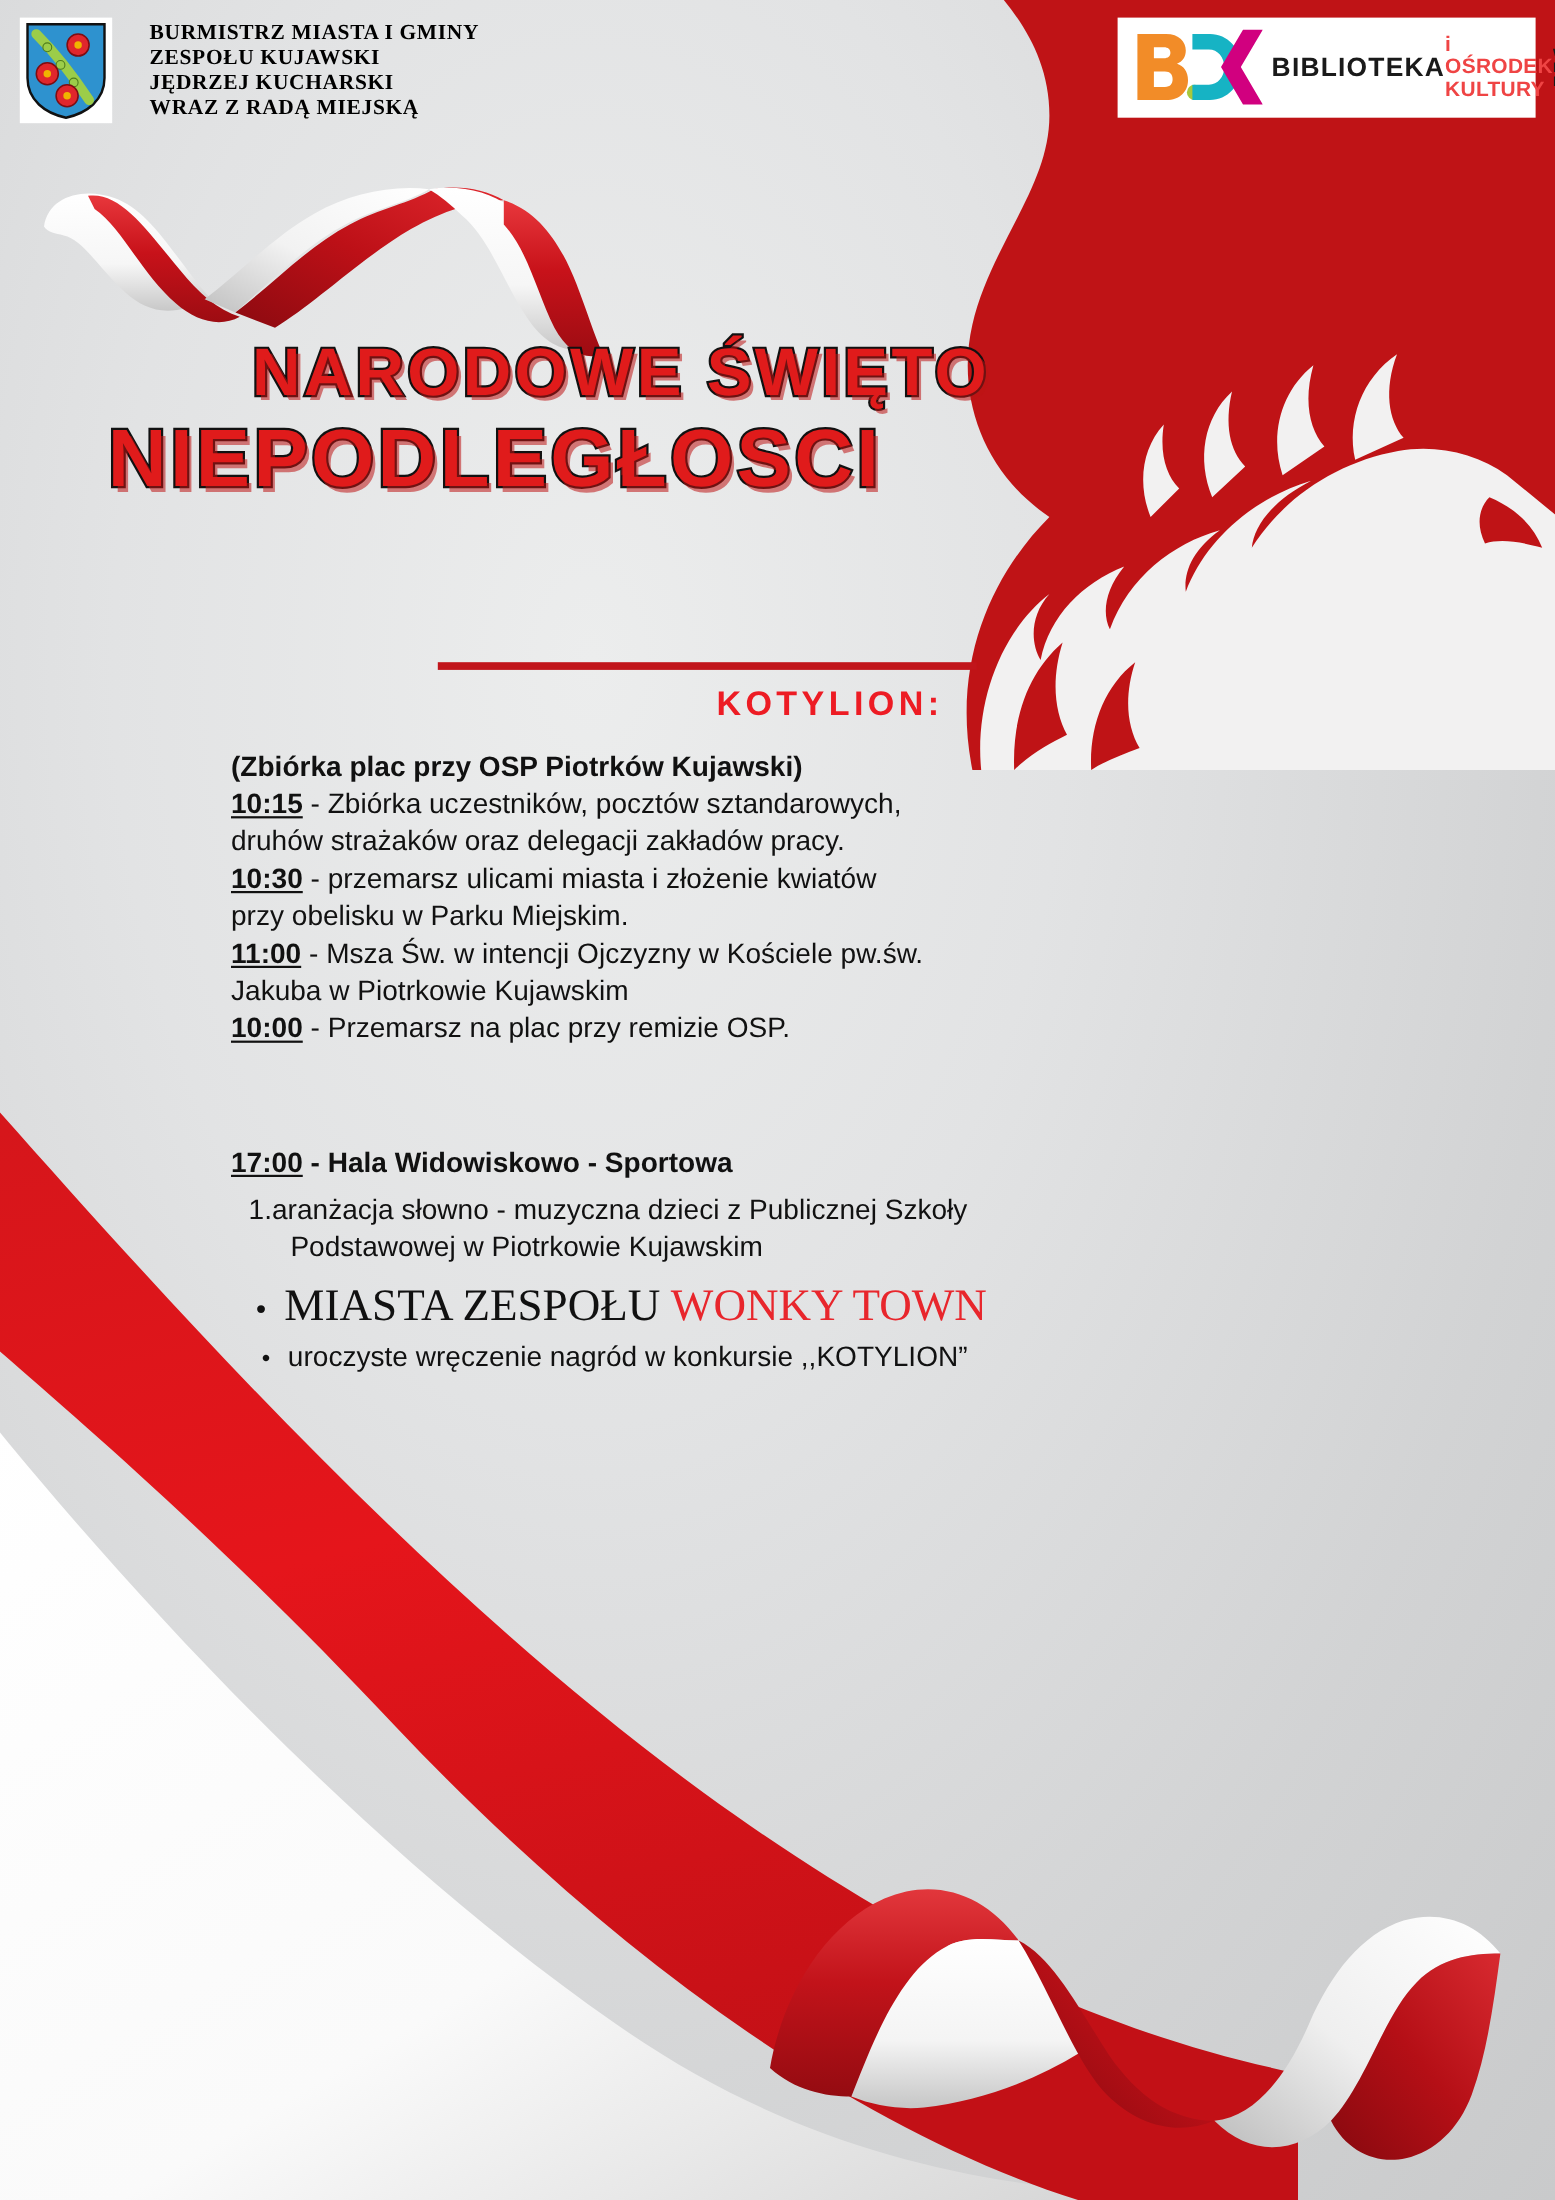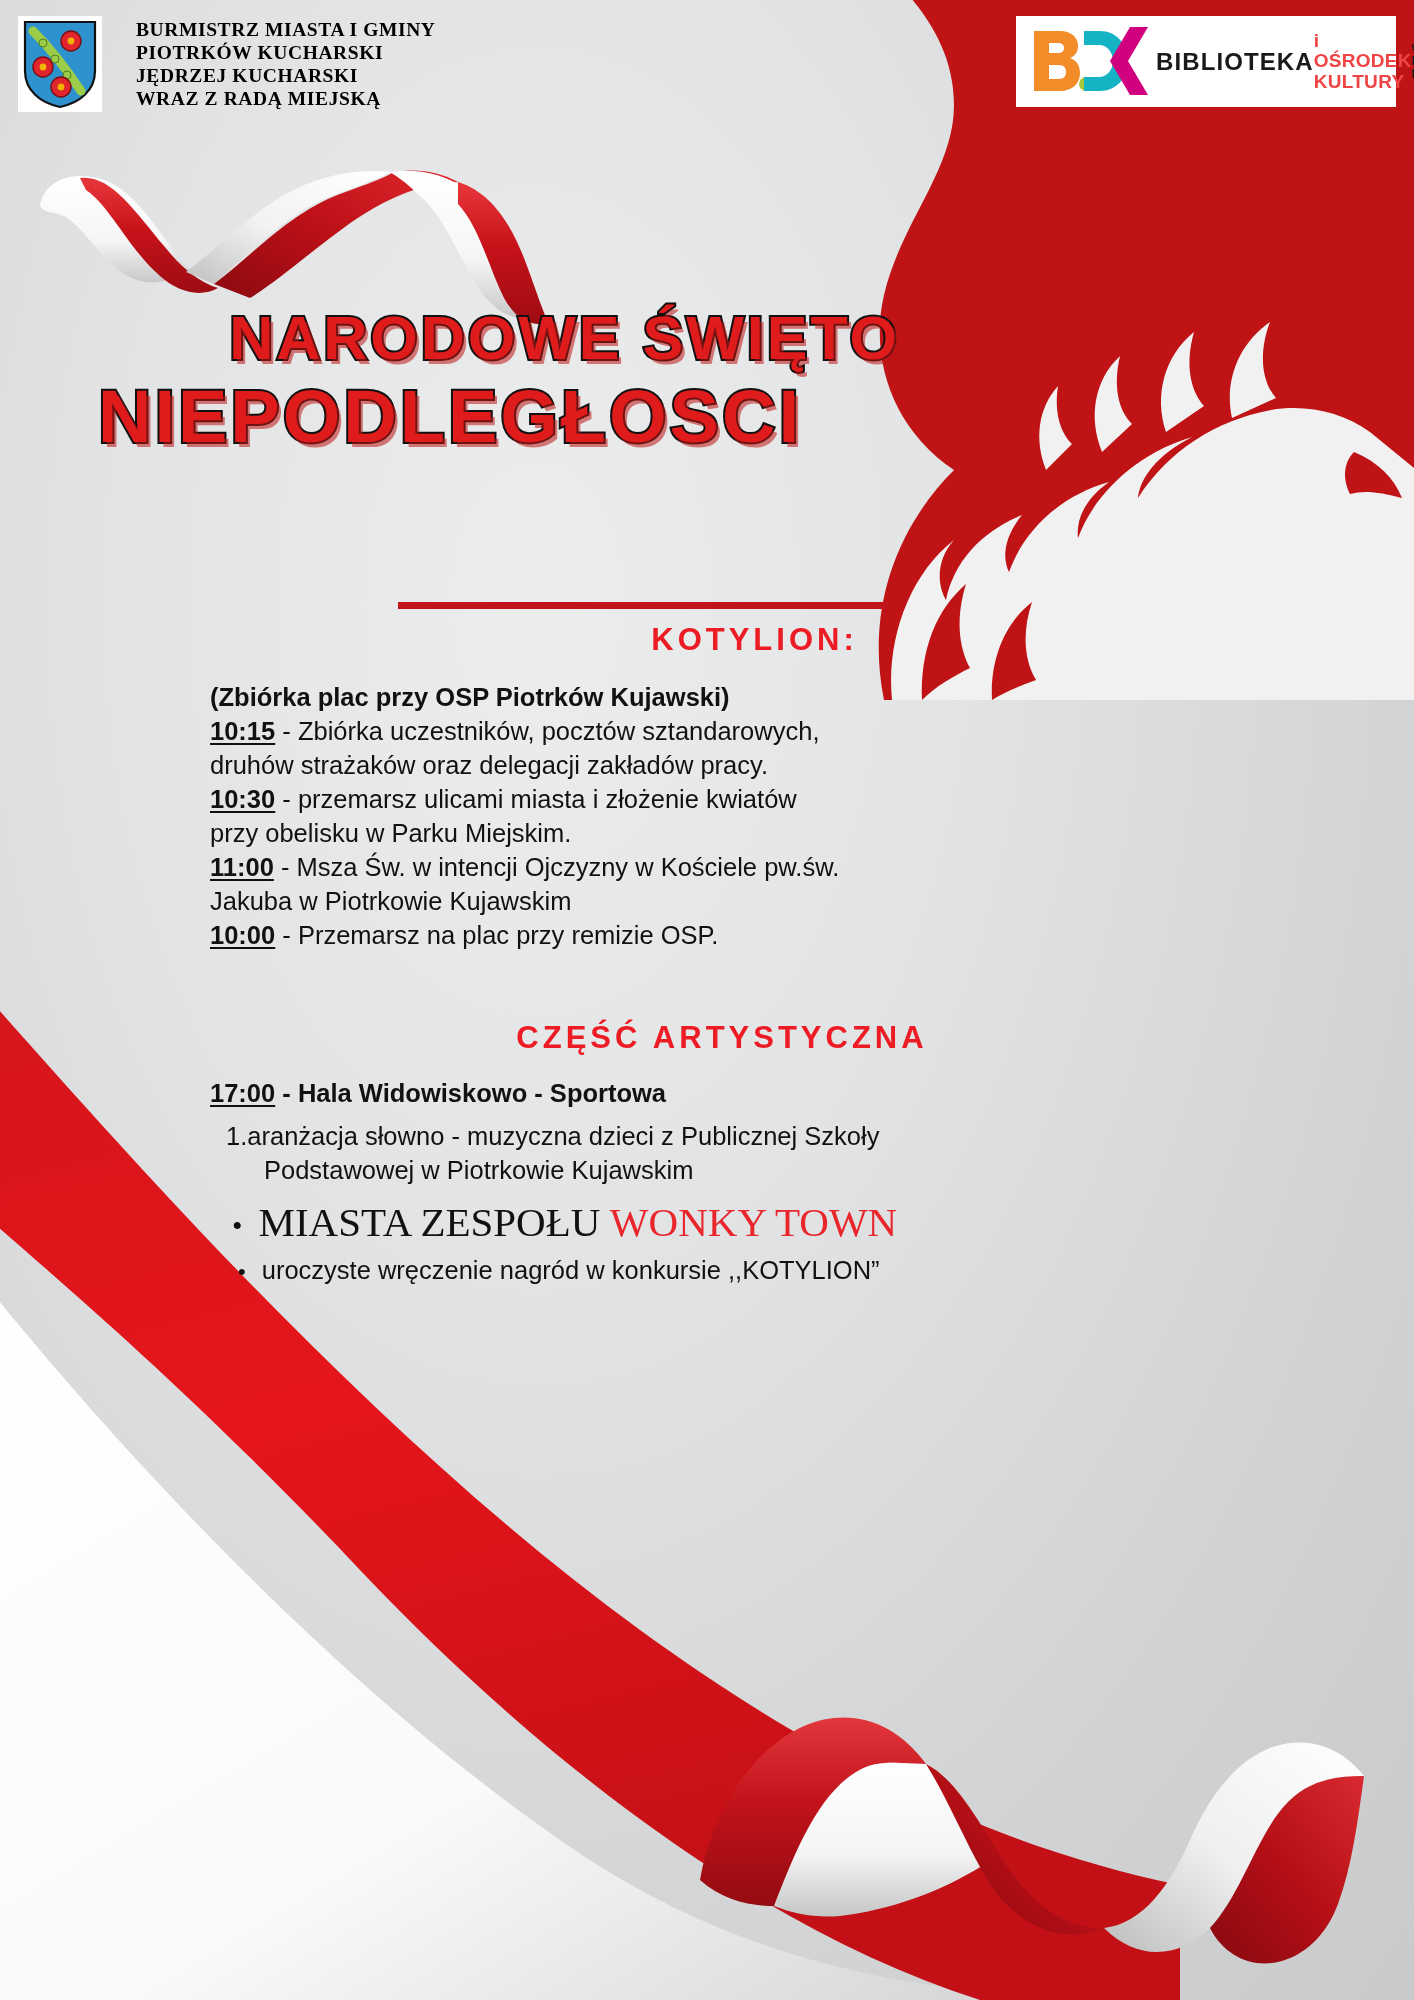--- a/index.html
+++ b/index.html
@@ -423,21 +423,21 @@
             <circle cx="50" cy="22" r="3.4" fill="#f0b400"></circle>
             <circle cx="22" cy="48" r="10" fill="#e0262c" stroke="#7d0d12" stroke-width="1.4"></circle>
             <circle cx="22" cy="48" r="3.4" fill="#f0b400"></circle>
             <circle cx="40" cy="68" r="10" fill="#e0262c" stroke="#7d0d12" stroke-width="1.4"></circle>
             <circle cx="40" cy="68" r="3.4" fill="#f0b400"></circle>
           </g>
         </svg>
       </div>
       <div class="authority">
         <div>BURMISTRZ MIASTA I GMINY</div>
-        <div>PIOTRKÓW KUCHARSKI</div>
+        <div>ZESPOŁU KUJAWSKI</div>
         <div>JĘDRZEJ KUCHARSKI</div>
         <div>WRAZ Z RADĄ MIEJSKĄ</div>
       </div>
     </div>
 
     <div class="bok-logo">
       <div class="bok-mark">
         <svg width="118" height="74" viewBox="0 0 118 74" xmlns="http://www.w3.org/2000/svg">
 
           <path d="M4,6 H30 C42,6 48,13 48,21 C48,27 45,31 40,33
@@ -489,21 +489,20 @@
       </div>
       <div>Jakuba w Piotrkowie Kujawskim</div>
 
       <div>
         <span class="time">10:00</span><span> - </span><span>Przemarsz na plac przy remizie OSP.</span>
       </div>
     </div>
 
     <div class="spacer-lg"></div>
 
-    <div class="section-head art-head">CZĘŚĆ ARTYSTYCZNA</div>
 
     <div class="art-body">
       <div class="venue-line">
         <span class="time">17:00</span><span> - </span><span>Hala Widowiskowo - Sportowa</span>
       </div>
 
       <div class="numbered">
         <span>1.</span><span>aranżacja słowno - muzyczna dzieci z Publicznej Szkoły</span>
         <span class="cont">Podstawowej w Piotrkowie Kujawskim</span>
       </div>

